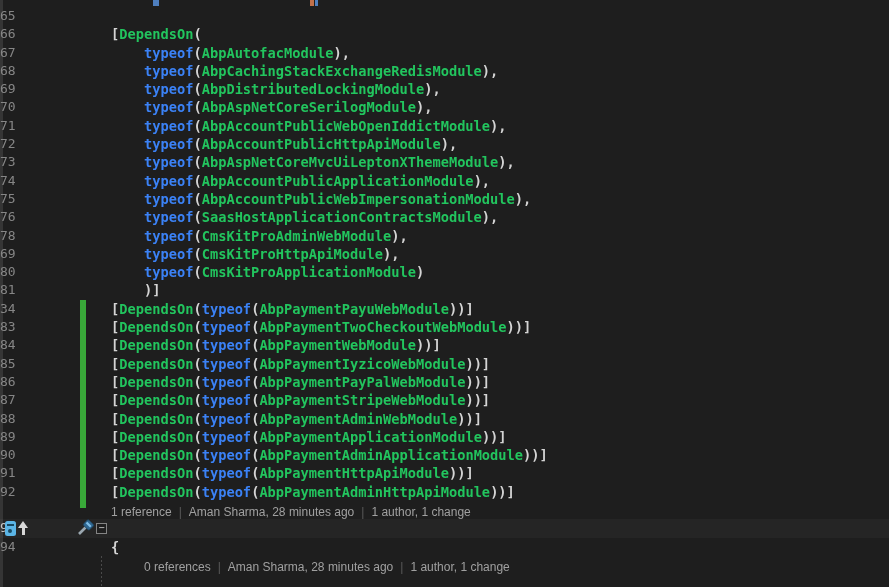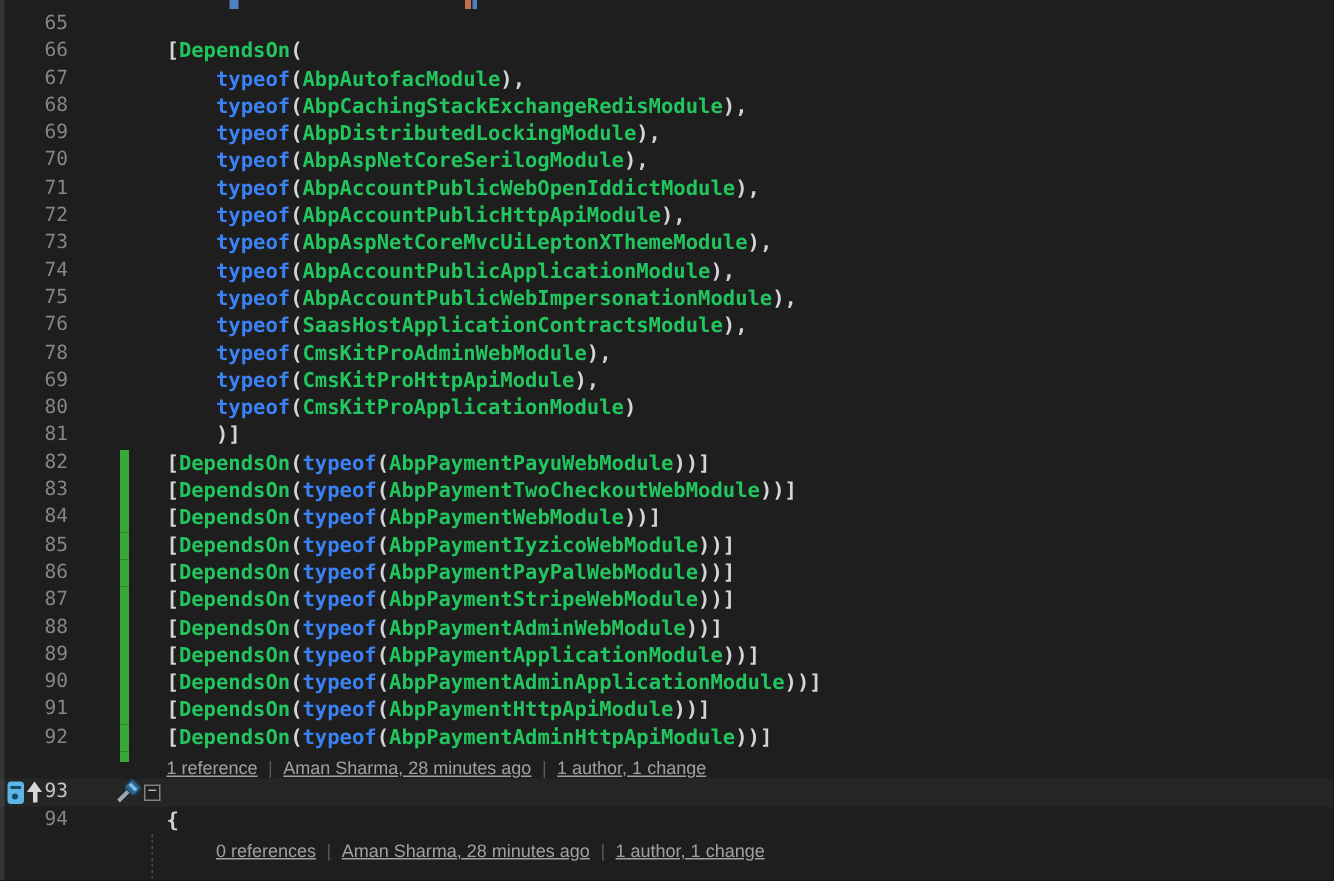--- a/index.html
+++ b/index.html
@@ -6,41 +6,41 @@
   #editor{
     position:relative;width:889px;height:587px;overflow:hidden;
     background:#1e1e1e;
     font-family:"DejaVu Sans Mono", monospace;
   }
   #left-strip{position:absolute;left:0;top:0;width:3px;height:100%;background:#353535;}
   #rows{position:absolute;left:0;top:7px;width:100%;}
   .row{position:relative;height:18.3px;line-height:18.3px;white-space:pre;}
   .row.active-row{background:rgba(255,255,255,0.03);}
   .ln{
-    position:absolute;left:0;top:0;width:75px;text-align:center;
+    position:absolute;left:0;top:0;width:75px;text-align:left;
     color:#868686;font-size:13px;font-weight:400;
   }
   .ln.active{color:#c6c6c6;}
   .changebar{position:absolute;left:80px;top:0;width:6px;height:18.3px;background:#39a839;}
   .changebar.chip{height:7px;}
   .code{
     position:absolute;left:111px;top:0;font-size:13.7px;font-weight:600;
     letter-spacing:0px;color:#d4d4d4;
   }
   .t-k{color:#3b82f6;}
   .t-c{color:#22c55e;}
   .t-p{color:#d4d4d4;}
   .t-s{
     color:#4ec9b0;background:#264f78;border:1px solid #5899d2;
     border-right:2px solid #dcdcdc;border-radius:1px;
     padding:0 1px;margin:0 -2px;
   }
   .lens{
     position:absolute;top:2px;
-    font-family:"Liberation Sans", sans-serif;font-size:12px;color:#a0a0a0;text-decoration:underline;
+    font-family:"Liberation Sans", sans-serif;font-size:12px;color:#a0a0a0;
   }
   .lens .sep{color:#5a5a5a;padding:0 7px;}
   .fold-box{
     position:absolute;left:96px;top:3.5px;width:11px;height:11px;
     border:1px solid #848484;background:#1f1f1f;box-sizing:border-box;
     color:#c8c8c8;font-size:10px;line-height:8px;text-align:center;
     font-family:"DejaVu Sans Mono", monospace;font-weight:400;
   }
   #fold-guide{position:absolute;left:101px;top:556px;width:1px;height:31px;
     background:repeating-linear-gradient(to bottom,#4a4a4a 0 2px,transparent 2px 4px);}
@@ -82,21 +82,21 @@
       <div class="row"><span class="ln">71</span><span class="code"><span class="t-p">    </span><span class="t-k">typeof</span><span class="t-p">(</span><span class="t-c">AbpAccountPublicWebOpenIddictModule</span><span class="t-p">),</span></span></div>
       <div class="row"><span class="ln">72</span><span class="code"><span class="t-p">    </span><span class="t-k">typeof</span><span class="t-p">(</span><span class="t-c">AbpAccountPublicHttpApiModule</span><span class="t-p">),</span></span></div>
       <div class="row"><span class="ln">73</span><span class="code"><span class="t-p">    </span><span class="t-k">typeof</span><span class="t-p">(</span><span class="t-c">AbpAspNetCoreMvcUiLeptonXThemeModule</span><span class="t-p">),</span></span></div>
       <div class="row"><span class="ln">74</span><span class="code"><span class="t-p">    </span><span class="t-k">typeof</span><span class="t-p">(</span><span class="t-c">AbpAccountPublicApplicationModule</span><span class="t-p">),</span></span></div>
       <div class="row"><span class="ln">75</span><span class="code"><span class="t-p">    </span><span class="t-k">typeof</span><span class="t-p">(</span><span class="t-c">AbpAccountPublicWebImpersonationModule</span><span class="t-p">),</span></span></div>
       <div class="row"><span class="ln">76</span><span class="code"><span class="t-p">    </span><span class="t-k">typeof</span><span class="t-p">(</span><span class="t-c">SaasHostApplicationContractsModule</span><span class="t-p">),</span></span></div>
       <div class="row"><span class="ln">78</span><span class="code"><span class="t-p">    </span><span class="t-k">typeof</span><span class="t-p">(</span><span class="t-c">CmsKitProAdminWebModule</span><span class="t-p">),</span></span></div>
       <div class="row"><span class="ln">69</span><span class="code"><span class="t-p">    </span><span class="t-k">typeof</span><span class="t-p">(</span><span class="t-c">CmsKitProHttpApiModule</span><span class="t-p">),</span></span></div>
       <div class="row"><span class="ln">80</span><span class="code"><span class="t-p">    </span><span class="t-k">typeof</span><span class="t-p">(</span><span class="t-c">CmsKitProApplicationModule</span><span class="t-p">)</span></span></div>
       <div class="row"><span class="ln">81</span><span class="code"><span class="t-p">    )]</span></span></div>
-      <div class="row"><span class="ln">82</span><div class="changebar"></div><span class="code"><span class="t-p">[</span><span class="t-c">DependsOn</span><span class="t-p">(</span><span class="t-k">typeof</span><span class="t-p">(</span><span class="t-c">AbpPaymentPayuWebModule</span><span class="t-p">))]</span></span></div>
+      <div class="row"><span class="ln">34</span><div class="changebar"></div><span class="code"><span class="t-p">[</span><span class="t-c">DependsOn</span><span class="t-p">(</span><span class="t-k">typeof</span><span class="t-p">(</span><span class="t-c">AbpPaymentPayuWebModule</span><span class="t-p">))]</span></span></div>
       <div class="row"><span class="ln">83</span><div class="changebar"></div><span class="code"><span class="t-p">[</span><span class="t-c">DependsOn</span><span class="t-p">(</span><span class="t-k">typeof</span><span class="t-p">(</span><span class="t-c">AbpPaymentTwoCheckoutWebModule</span><span class="t-p">))]</span></span></div>
       <div class="row"><span class="ln">84</span><div class="changebar"></div><span class="code"><span class="t-p">[</span><span class="t-c">DependsOn</span><span class="t-p">(</span><span class="t-k">typeof</span><span class="t-p">(</span><span class="t-c">AbpPaymentWebModule</span><span class="t-p">))]</span></span></div>
       <div class="row"><span class="ln">85</span><div class="changebar"></div><span class="code"><span class="t-p">[</span><span class="t-c">DependsOn</span><span class="t-p">(</span><span class="t-k">typeof</span><span class="t-p">(</span><span class="t-c">AbpPaymentIyzicoWebModule</span><span class="t-p">))]</span></span></div>
       <div class="row"><span class="ln">86</span><div class="changebar"></div><span class="code"><span class="t-p">[</span><span class="t-c">DependsOn</span><span class="t-p">(</span><span class="t-k">typeof</span><span class="t-p">(</span><span class="t-c">AbpPaymentPayPalWebModule</span><span class="t-p">))]</span></span></div>
       <div class="row"><span class="ln">87</span><div class="changebar"></div><span class="code"><span class="t-p">[</span><span class="t-c">DependsOn</span><span class="t-p">(</span><span class="t-k">typeof</span><span class="t-p">(</span><span class="t-c">AbpPaymentStripeWebModule</span><span class="t-p">))]</span></span></div>
       <div class="row"><span class="ln">88</span><div class="changebar"></div><span class="code"><span class="t-p">[</span><span class="t-c">DependsOn</span><span class="t-p">(</span><span class="t-k">typeof</span><span class="t-p">(</span><span class="t-c">AbpPaymentAdminWebModule</span><span class="t-p">))]</span></span></div>
       <div class="row"><span class="ln">89</span><div class="changebar"></div><span class="code"><span class="t-p">[</span><span class="t-c">DependsOn</span><span class="t-p">(</span><span class="t-k">typeof</span><span class="t-p">(</span><span class="t-c">AbpPaymentApplicationModule</span><span class="t-p">))]</span></span></div>
       <div class="row"><span class="ln">90</span><div class="changebar"></div><span class="code"><span class="t-p">[</span><span class="t-c">DependsOn</span><span class="t-p">(</span><span class="t-k">typeof</span><span class="t-p">(</span><span class="t-c">AbpPaymentAdminApplicationModule</span><span class="t-p">))]</span></span></div>
       <div class="row"><span class="ln">91</span><div class="changebar"></div><span class="code"><span class="t-p">[</span><span class="t-c">DependsOn</span><span class="t-p">(</span><span class="t-k">typeof</span><span class="t-p">(</span><span class="t-c">AbpPaymentHttpApiModule</span><span class="t-p">))]</span></span></div>
       <div class="row"><span class="ln">92</span><div class="changebar"></div><span class="code"><span class="t-p">[</span><span class="t-c">DependsOn</span><span class="t-p">(</span><span class="t-k">typeof</span><span class="t-p">(</span><span class="t-c">AbpPaymentAdminHttpApiModule</span><span class="t-p">))]</span></span></div>

